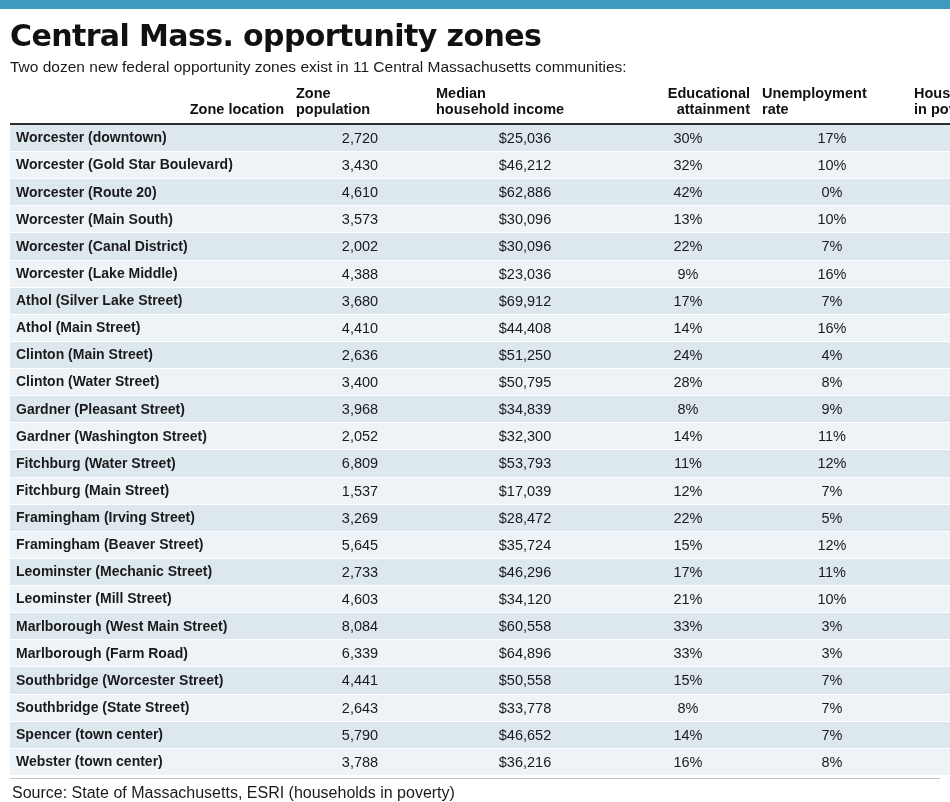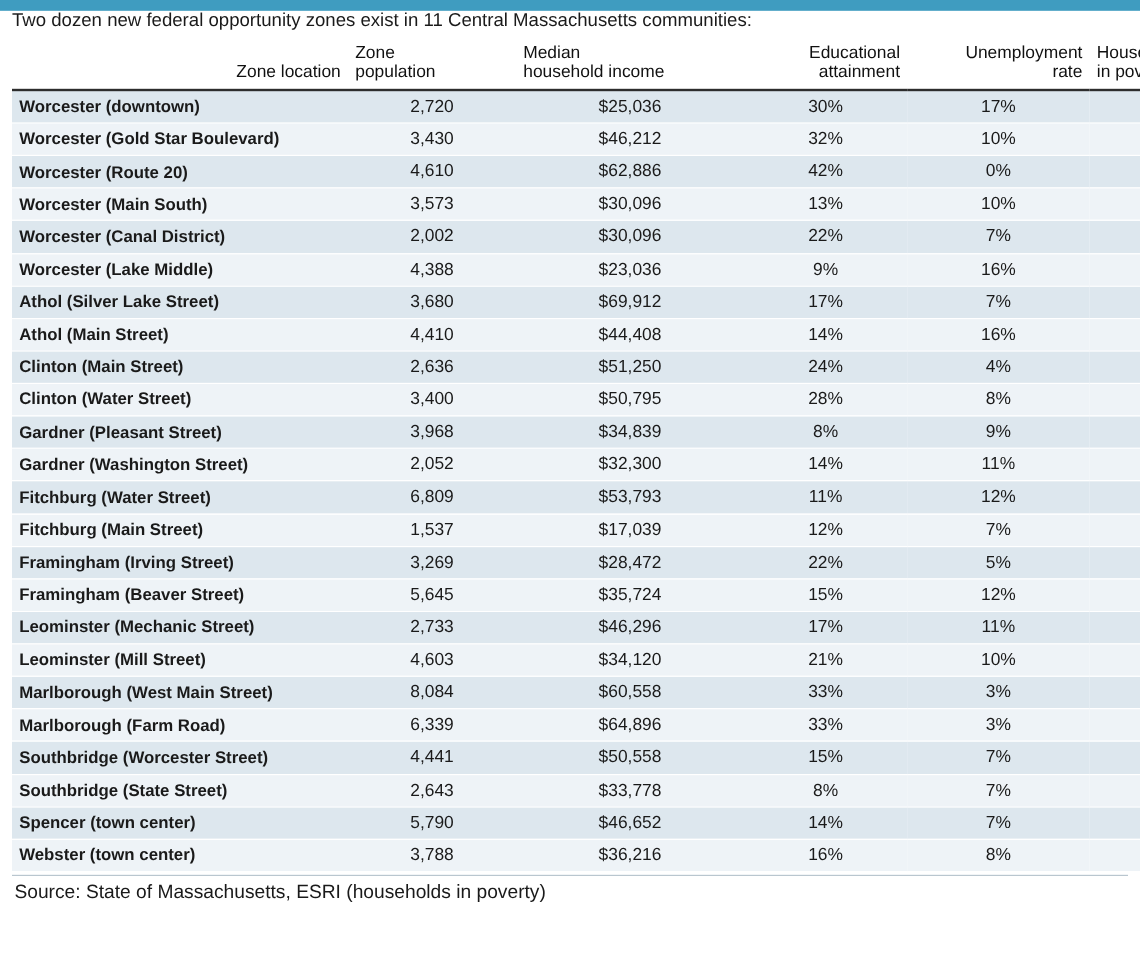--- a/index.html
+++ b/index.html
@@ -45,37 +45,37 @@
     margin: 0 0 8px 0;
     line-height: 1.2;
   }
   table.zones {
     border-collapse: collapse;
     width: 930px;
     table-layout: fixed;
     font-size: 14px;
   }
   table.zones thead th {
-    font-weight: normal;
+    font-weight: bold;
     font-size: 14.5px;
     color: #111111;
     vertical-align: bottom;
     padding: 0 6px 5px 6px;
     line-height: 1.15;
     border-bottom: 2px solid #2d2d2d;
   }
   th.col-zone {
     text-align: right;
     width: 268px;
     padding-left: 2px;
   }
   th.col-pop { text-align: left; width: 128px; }
   th.col-income { text-align: left; width: 178px; }
   th.col-edu { text-align: right; width: 124px; }
-  th.col-unemp { text-align: right; width: 140px; }
+  th.col-unemp { text-align: left; width: 140px; }
   th.col-house { text-align: left; width: 110px; }
 
   table.zones tbody td {
     padding: 4px 6px 4px 6px;
     height: 18px;
     line-height: 1.25;
     border-bottom: 1px solid #ffffff;
   }
   tbody tr.row-odd td { background: #dde7ee; }
   tbody tr.row-even td { background: #eef3f7; }
@@ -106,20 +106,21 @@
 </style>
 </head>
 <body>
 
 <div class="page">
 
   <div class="top-rule"></div>
 
   <div class="inner">
 
+    <h1 class="title">Central Mass. opportunity zones</h1>
     <p class="subtitle">Two dozen new federal opportunity zones exist in 11 Central Massachusetts communities:</p>
 
     <table class="zones">
       <thead>
         <tr>
           <th class="col-zone">
             <span>Zone location</span>
           </th>
           <th class="col-pop">
             <span>Zone</span><br>

